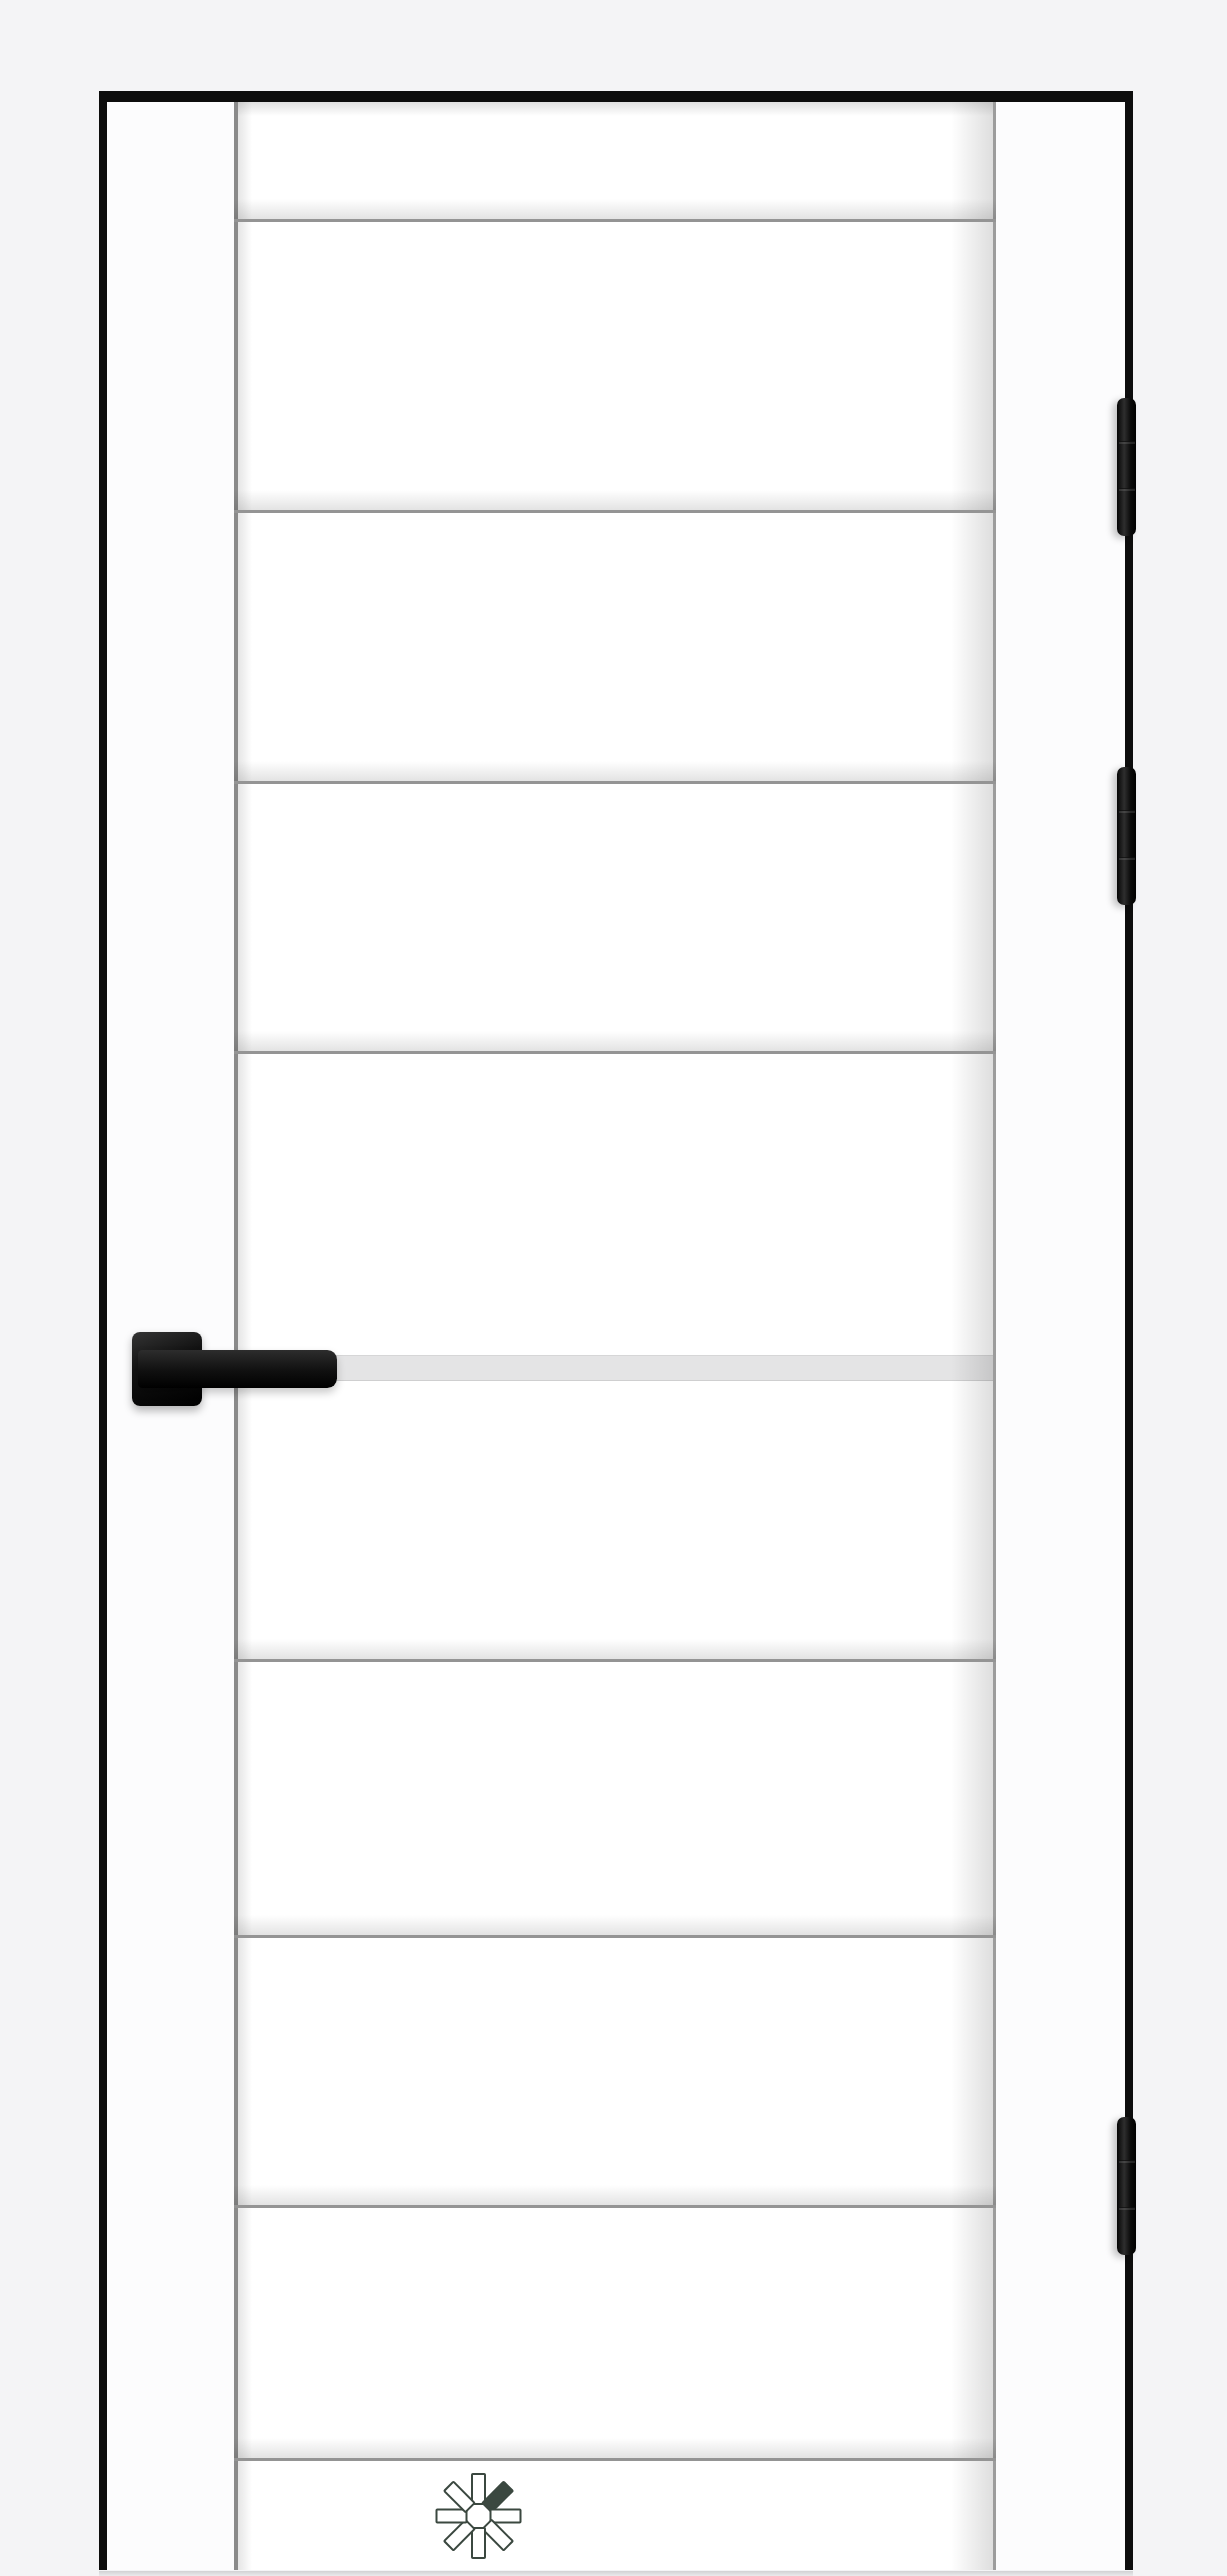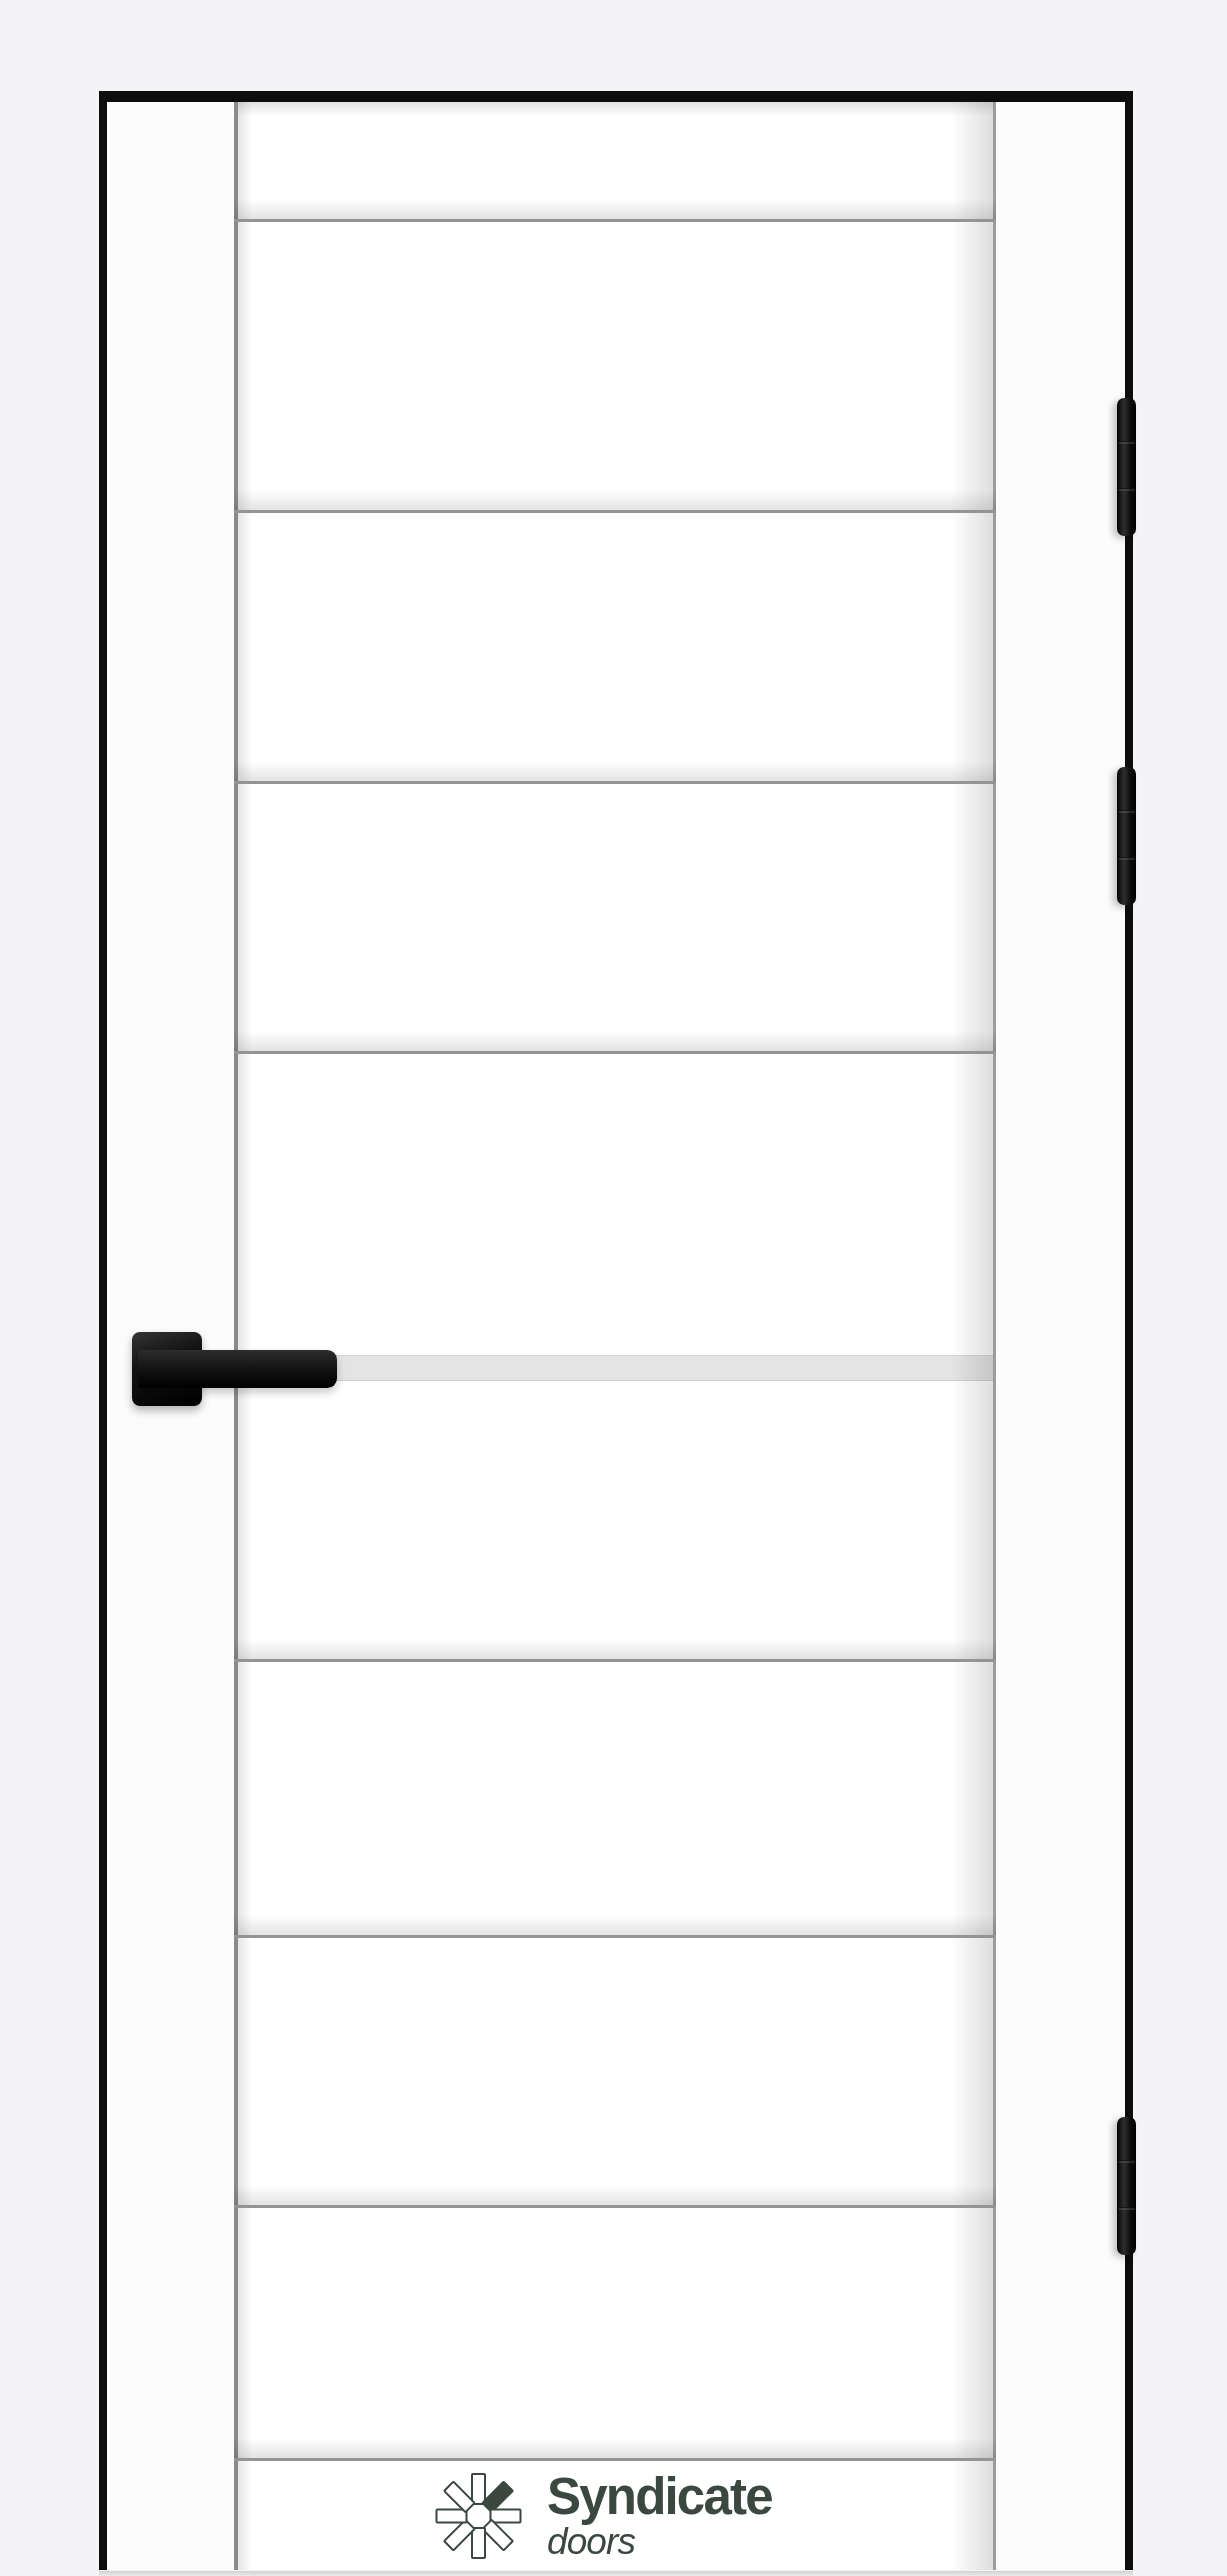--- a/index.html
+++ b/index.html
@@ -160,23 +160,19 @@
   <div class="logo-icon">
       <div class="spoke" style="--r: 0deg;"></div>
       <div class="spoke filled" style="--r: 45deg;"></div>
       <div class="spoke" style="--r: 90deg;"></div>
       <div class="spoke" style="--r: 135deg;"></div>
       <div class="spoke" style="--r: 180deg;"></div>
       <div class="spoke" style="--r: 225deg;"></div>
       <div class="spoke" style="--r: 270deg;"></div>
       <div class="spoke" style="--r: 315deg;"></div>
     </div>
-  <div class="brand-text">
-    <div class="brand-name">Syndicate</div>
-    <div class="brand-tagline">doors</div>
-  </div>
 
   <div class="floor-shadow"></div>
 <div class="hinge" style="left: 1117px; top: 398px;"></div>
     <div class="hinge" style="left: 1117px; top: 767px;"></div>
     <div class="hinge" style="left: 1117px; top: 2117px;"></div>
   </div>
 
 
 </body></html>

